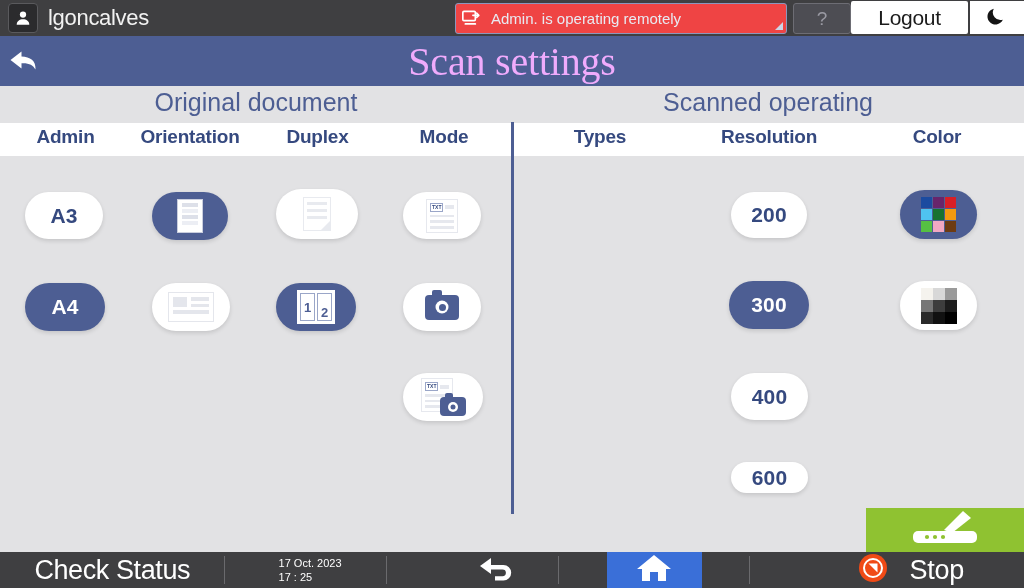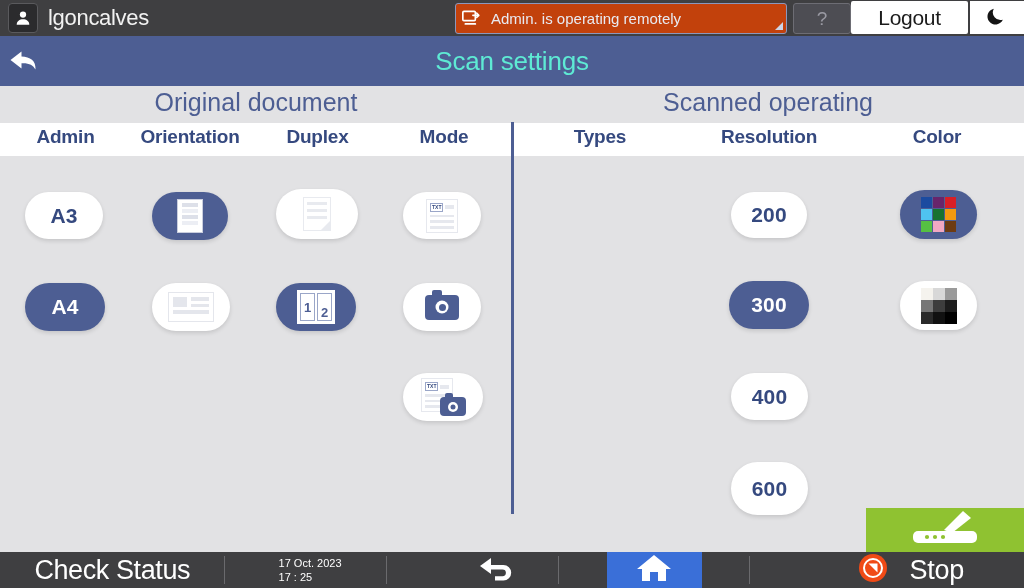--- a/index.html
+++ b/index.html
@@ -36,21 +36,21 @@
   .user-name {
     color: #f2f2f2;
     font-size: 22px;
     margin-left: 10px;
     letter-spacing: -0.3px;
     white-space: nowrap;
   }
   .remote-box {
     position: absolute; left: 455px; top: 3px;
     width: 330px; height: 29px;
-    background: #c2410c;
+    background: #ef4444;
     border: 1px solid #8b97bd;
     border-radius: 3px;
     display: flex; align-items: center;
   }
   .remote-icon { margin-left: 6px; display:flex; }
   .remote-text {
     color: #e8eaf2;
     font-size: 15px;
     margin-left: 9px;
     white-space: nowrap;
@@ -92,22 +92,23 @@
     width: 1024px; height: 50px;
     background: #4d5e93;
     display: flex; align-items: center; justify-content: center;
   }
   .back-arrow {
     position: absolute; left: 4px; top: 6px;
     width: 40px; height: 38px;
     display: flex; align-items: center; justify-content: center;
   }
   .title-text {
-    color: #5eead4; font-size: 26px;
+    color: #f0abfc; font-size: 40px;
     letter-spacing: -0.2px;
+    font-family: Liberation Serif, serif;
   }
 
   
   .section-head-band {
     position: absolute; left: 0; top: 86px;
     width: 1024px; height: 37px;
     background: #e2e2e4;
   }
   .section-title {
     position: absolute; top: 88px;
@@ -438,21 +439,21 @@
 
   <div class="pill off" style="left:731px; top:192px; width:76px; height:46px;">
     <span class="pill-label">200</span>
   </div>
   <div class="pill on" style="left:729px; top:281px; width:80px; height:48px;">
     <span class="pill-label">300</span>
   </div>
   <div class="pill off" style="left:731px; top:373px; width:77px; height:47px;">
     <span class="pill-label">400</span>
   </div>
-  <div class="pill off" style="left:731px; top:462px; width:77px; height:53px;">
+  <div class="pill off" style="left:731px; top:462px; width:77px; height:31px;">
     <span class="pill-label">600</span>
   </div>
 
   <div class="pill on" style="left:900px; top:190px; width:77px; height:49px;">
     <span class="color-grid">
       <i style="background:#1b4ba0"></i>
         <i style="background:#68256b"></i>
         <i style="background:#d81f26"></i>
       <i style="background:#4fc3f0"></i>
         <i style="background:#18722f"></i>

